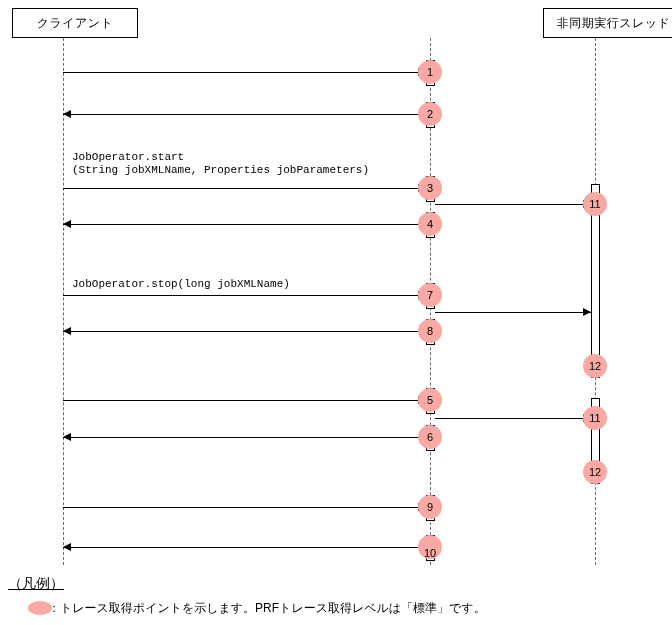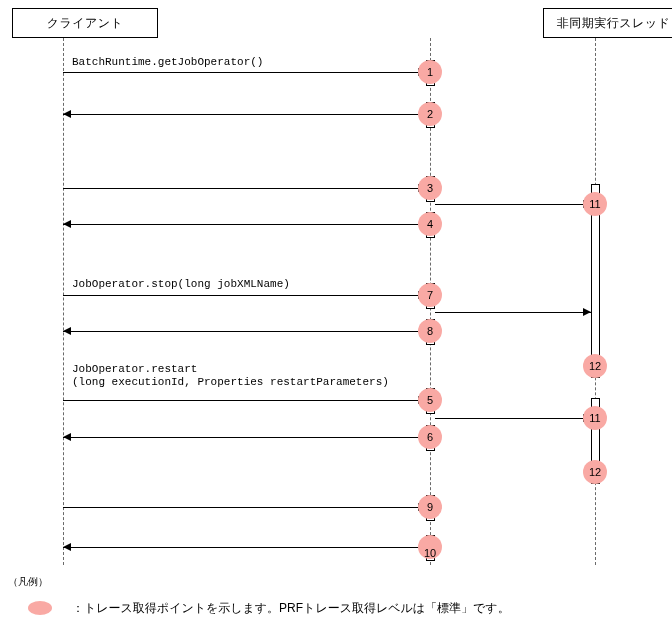--- a/index.html
+++ b/index.html
@@ -76,41 +76,42 @@
     background: #f9a9a4;
     display: flex;
     align-items: center;
     justify-content: center;
     font-size: 11px;
     color: #000000;
     font-family: "Liberation Sans", sans-serif;
   }
   .legend-title {
     position: absolute;
-    font-size: 10px;
+    font-size: 14px;
+    text-decoration: underline;
   }
   .legend-dot {
     position: absolute;
     width: 24px;
     height: 14px;
     border-radius: 50%;
     background: #f9a9a4;
   }
   .legend-text {
     position: absolute;
     font-size: 12px;
     white-space: nowrap;
   }
 </style>
 </head>
 <body>
 
 <div id="canvas">
 
-  <div class="lifeline-head" style="left:12px; top:8px; width:146px; height:30px;">
+  <div class="lifeline-head" style="left:12px; top:8px; width:126px; height:30px;">
     <span>クライアント</span>
   </div>
   <div class="lifeline-head" style="left:519px; top:8px; width:141px; height:30px;margin-left:24px;">
     <span>非同期実行スレッド</span>
   </div>
 
   <div class="lifeline-line" style="left:63px; top:38px; height:527px;"></div>
   <div class="lifeline-line" style="left:430px; top:38px; height:527px;"></div>
   <div class="lifeline-line" style="left:595px; top:38px; height:527px;"></div>
 
@@ -121,48 +122,47 @@
   <div class="activation" style="left:426px; top:283px; height:26px;"></div>
   <div class="activation" style="left:426px; top:319px; height:26px;"></div>
   <div class="activation" style="left:426px; top:388px; height:26px;"></div>
   <div class="activation" style="left:426px; top:425px; height:26px;"></div>
   <div class="activation" style="left:426px; top:495px; height:26px;"></div>
   <div class="activation" style="left:426px; top:535px; height:26px;"></div>
 
   <div class="activation" style="left:591px; top:184px; height:194px;"></div>
   <div class="activation" style="left:591px; top:398px; height:86px;"></div>
 
-  <div class="msg-label" style="left:72px; top:56px;">BatchRuntime.getJobOperator()</div>
   <div class="msg-line" style="left:63px; top:72px; width:363px;"></div>
   <div class="msg-arrow right" style="left:418px; top:68px;"></div>
 
   <div class="msg-line" style="left:63px; top:114px; width:363px;"></div>
   <div class="msg-arrow left" style="left:63px; top:110px;"></div>
 
+  <div class="msg-label" style="left:72px; top:151px;">JobOperator.start
+(String jobXMLName, Properties jobParameters)</div>
   <div class="msg-line" style="left:63px; top:188px; width:363px;"></div>
   <div class="msg-arrow right" style="left:418px; top:184px;"></div>
 
   <div class="msg-line" style="left:435px; top:204px; width:156px;"></div>
   <div class="msg-arrow right" style="left:583px; top:200px;"></div>
 
   <div class="msg-line" style="left:63px; top:224px; width:363px;"></div>
   <div class="msg-arrow left" style="left:63px; top:220px;"></div>
 
   <div class="msg-label" style="left:72px; top:278px;">JobOperator.stop(long jobXMLName)</div>
   <div class="msg-line" style="left:63px; top:295px; width:363px;"></div>
   <div class="msg-arrow right" style="left:418px; top:291px;"></div>
 
   <div class="msg-line" style="left:435px; top:312px; width:156px;"></div>
   <div class="msg-arrow right" style="left:583px; top:308px;"></div>
 
   <div class="msg-line" style="left:63px; top:331px; width:363px;"></div>
   <div class="msg-arrow left" style="left:63px; top:327px;"></div>
 
-  <div class="msg-label" style="left:72px; top:363px;">JobOperator.restart
-(long executionId, Properties restartParameters)</div>
   <div class="msg-line" style="left:63px; top:400px; width:363px;"></div>
   <div class="msg-arrow right" style="left:418px; top:396px;"></div>
 
   <div class="msg-line" style="left:435px; top:418px; width:156px;"></div>
   <div class="msg-arrow right" style="left:583px; top:414px;"></div>
 
   <div class="msg-line" style="left:63px; top:437px; width:363px;"></div>
   <div class="msg-arrow left" style="left:63px; top:433px;"></div>
 
   <div class="msg-label" style="left:72px; top:490px;"></div>
@@ -210,15 +210,15 @@
   </div>
   <div class="trace-dot" style="left:418px; top:495px;">
     <span>9</span>
   </div>
   <div class="trace-dot" style="left:418px; top:535px;align-items:flex-end;">
     <span>10</span>
   </div>
 
   <div class="legend-title" style="left:8px; top:575px;">（凡例）</div>
   <div class="legend-dot" style="left:28px; top:601px;"></div>
-  <div class="legend-text" style="left:72px; top:600px;">：トレース取得ポイントを示します。PRFトレース取得レベルは「標準」です。</div>
+  <div class="legend-text" style="left:48px; top:600px;">：トレース取得ポイントを示します。PRFトレース取得レベルは「標準」です。</div>
 
 </div>
 
 </body></html>

